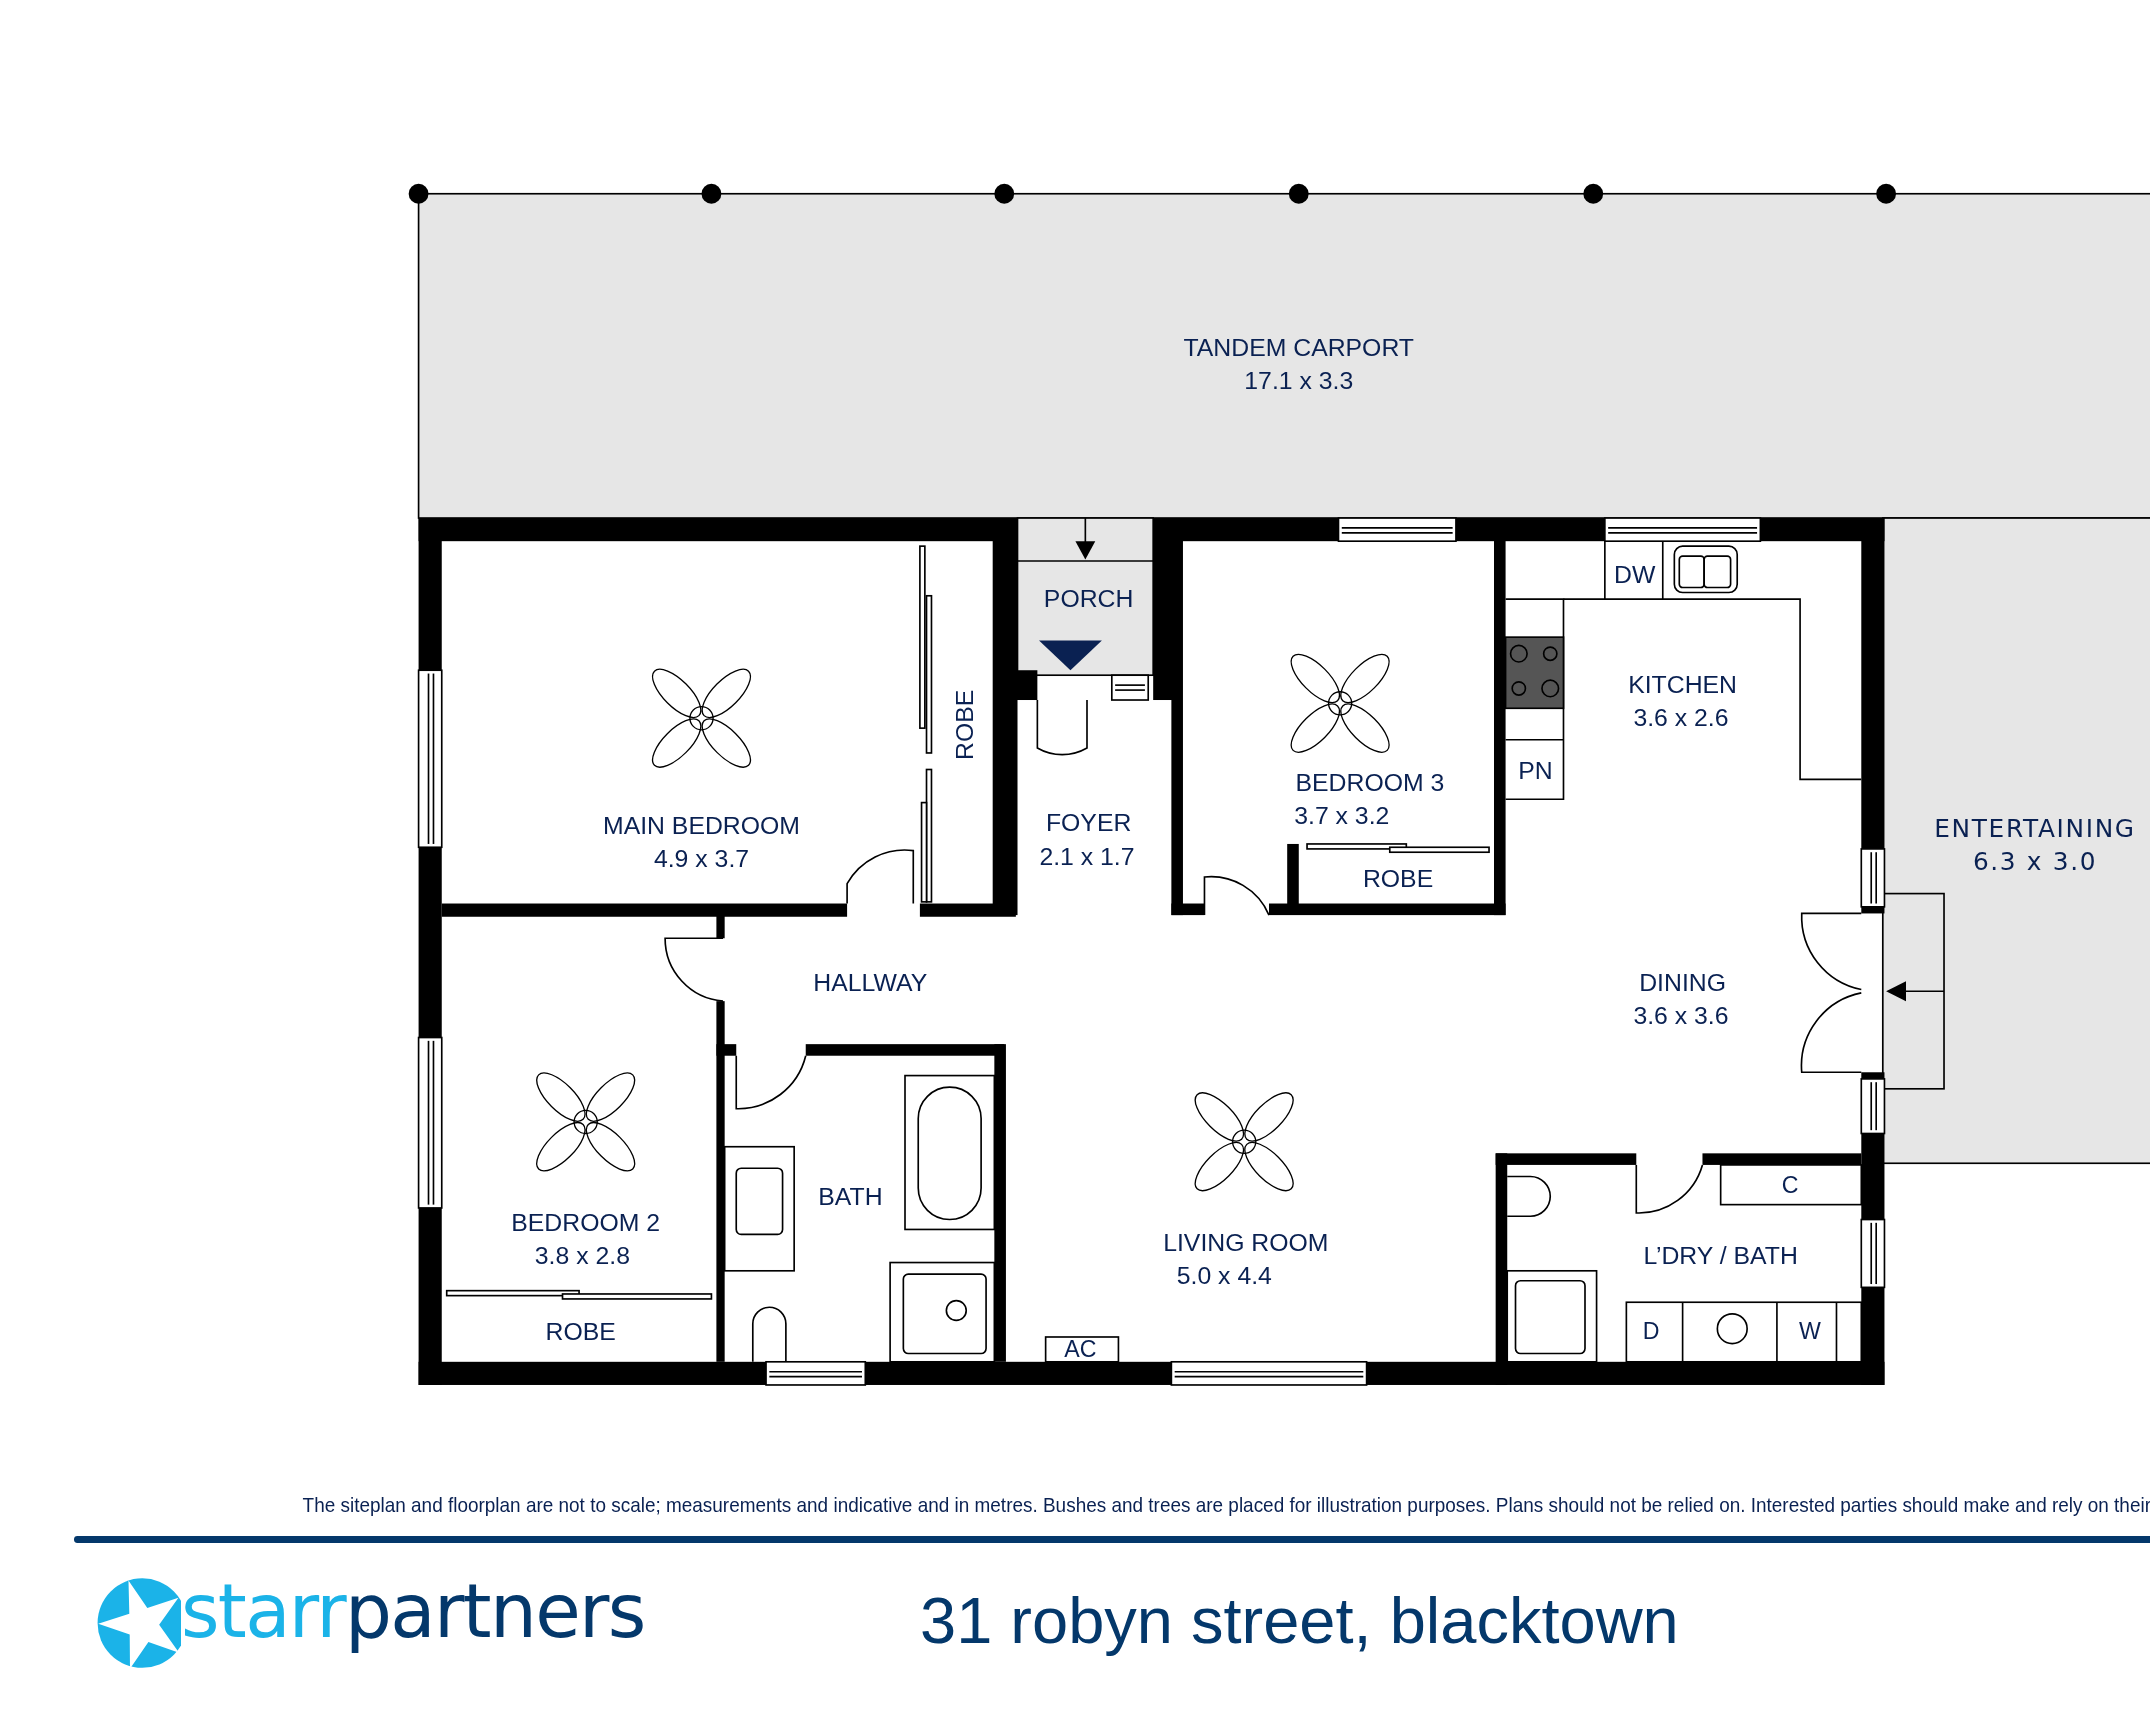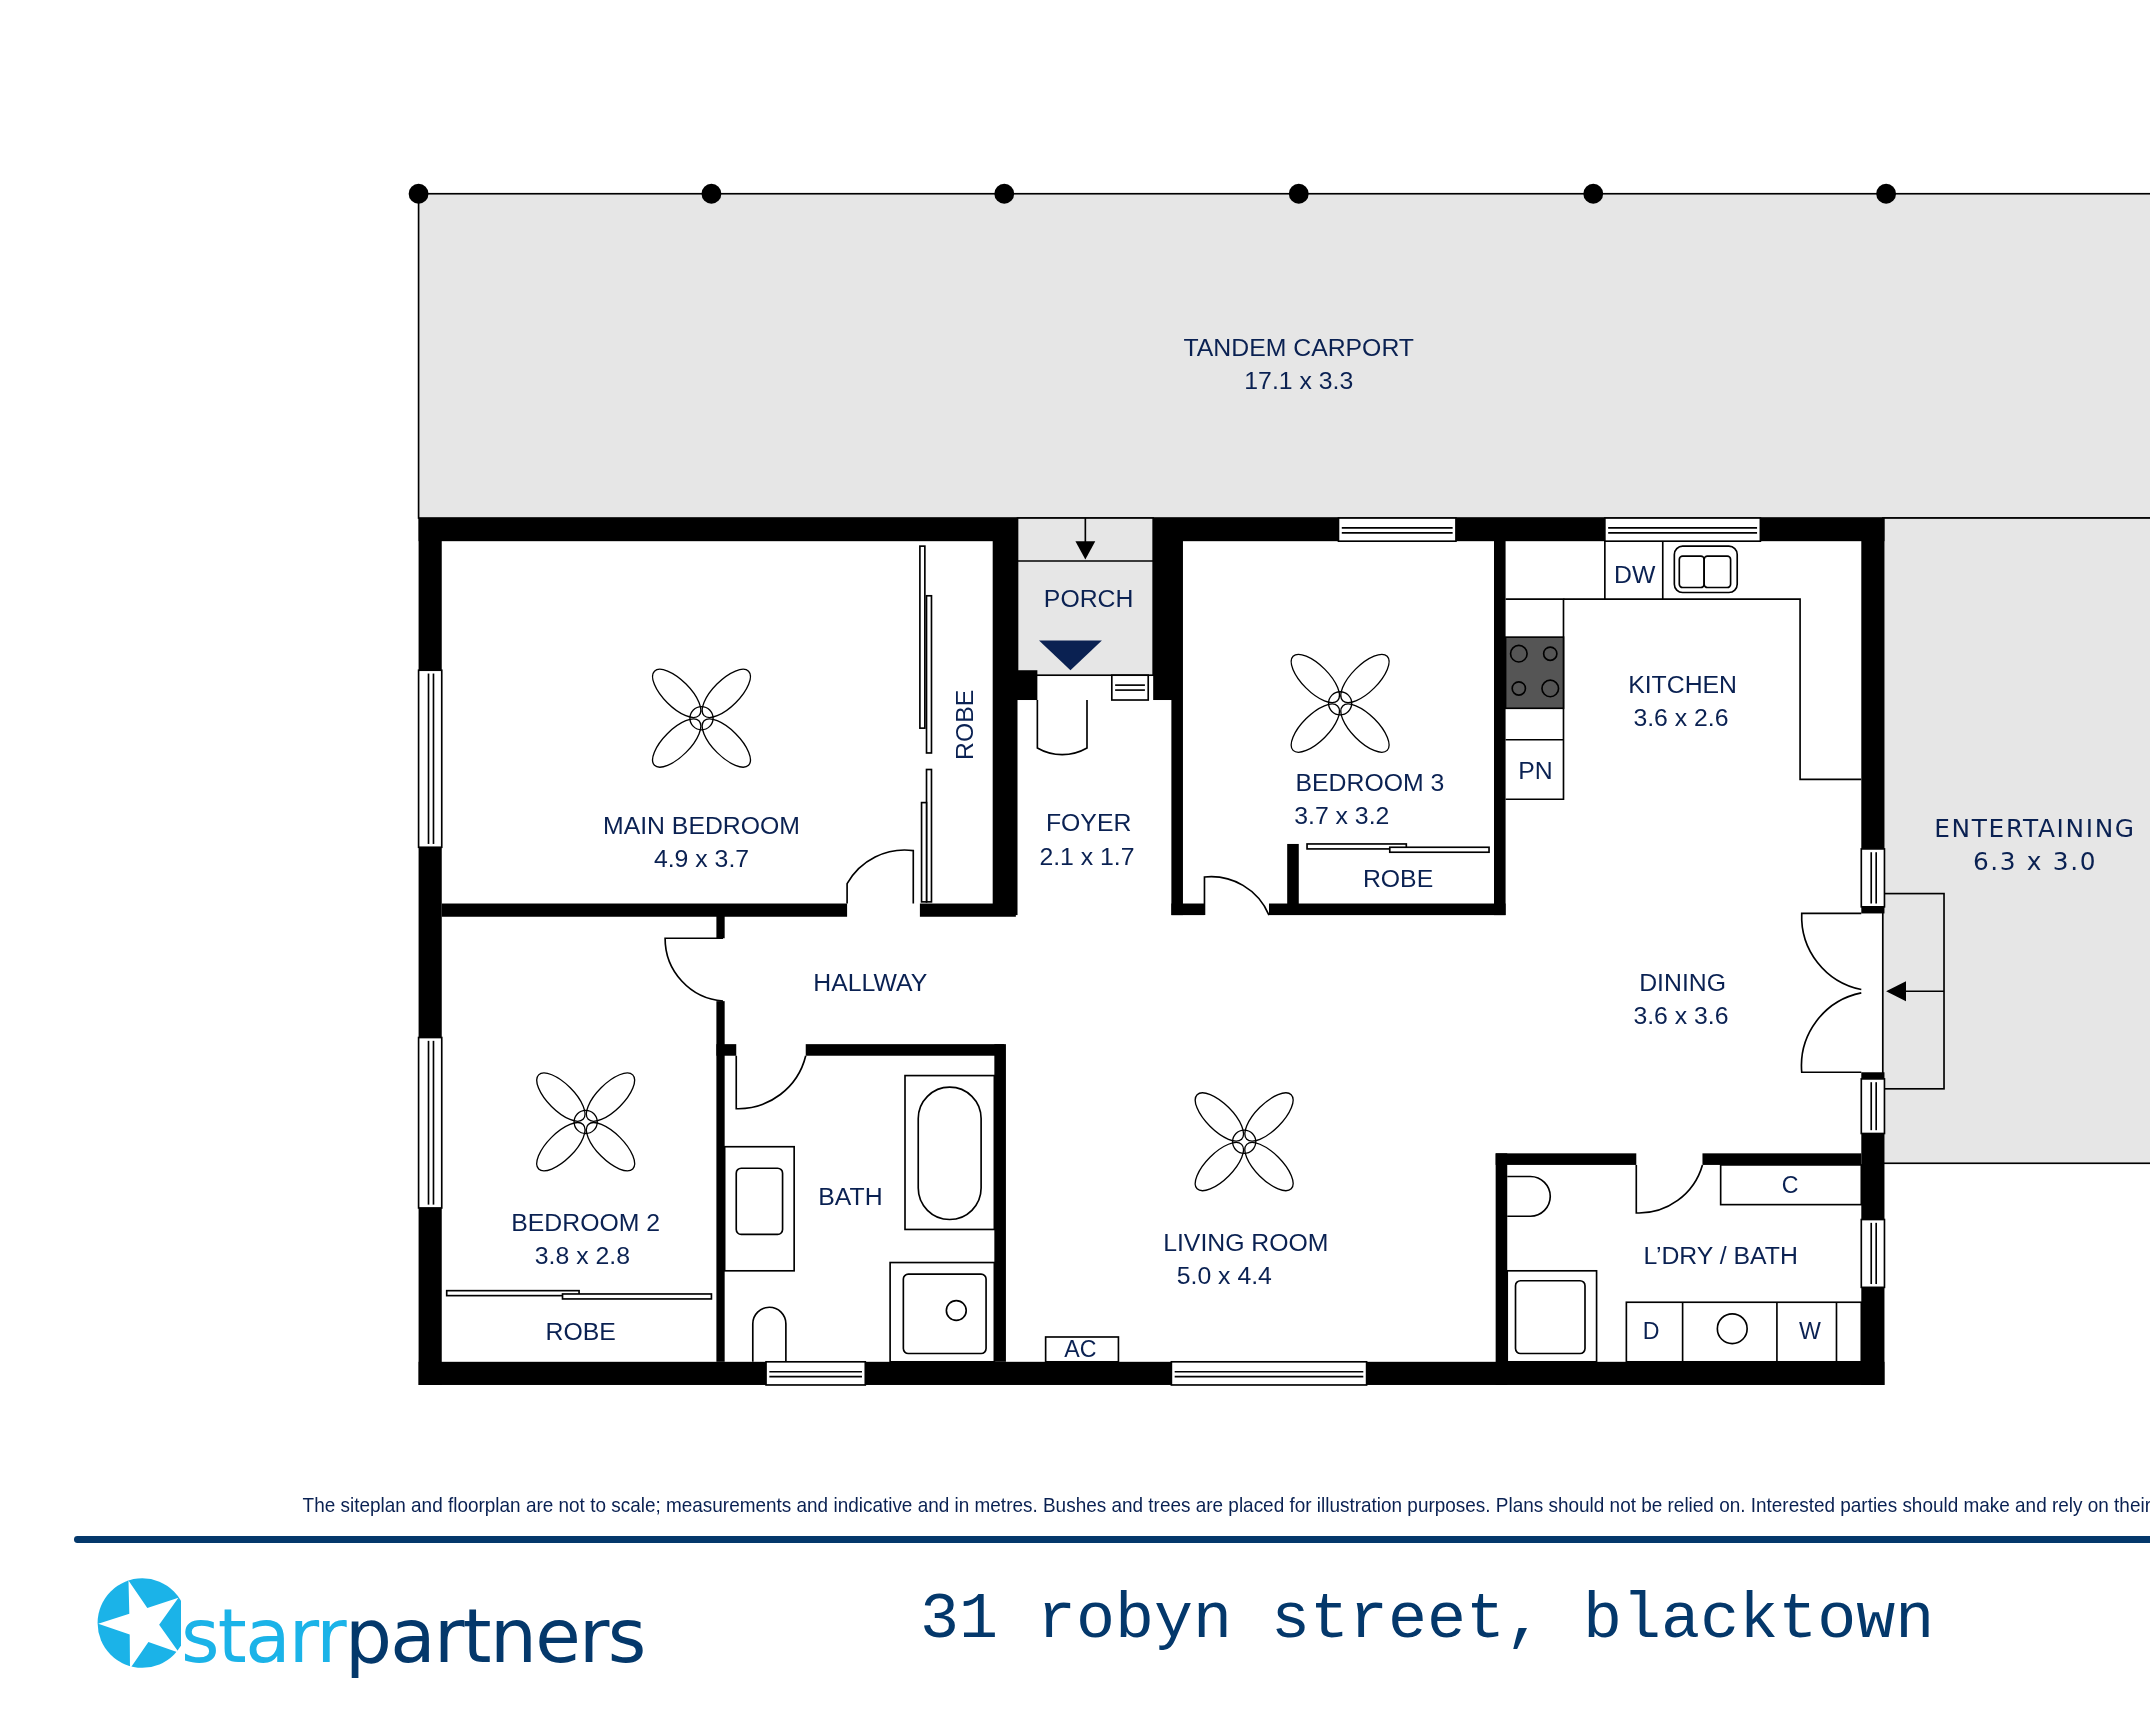--- a/index.html
+++ b/index.html
@@ -3,25 +3,25 @@
 <meta charset="utf-8">
 <style>
   html, body { margin:0; padding:0; background:#ffffff; }
   body { width:2581px; height:1721px; overflow:hidden; position:relative; font-family:"Liberation Sans", sans-serif; }
   #stage { position:absolute; left:0; top:0; width:2581px; height:1721px; }
   svg { display:block; }
   .lbl { font-family:"Liberation Sans", sans-serif; fill:#0a2152; text-anchor:middle; }
   .ent { font-family:"DejaVu Sans", sans-serif; fill:#0a2152; text-anchor:middle; letter-spacing:1px; }
   .disclaimer { position:absolute; left:0; top:1493px; width:2581px; text-align:center; font-family:"Liberation Sans", sans-serif; font-size:20.6px; color:#0a2152; white-space:nowrap; transform:scaleX(0.92); transform-origin:center; }
   .rule { position:absolute; left:74px; top:1536px; width:2445px; height:6.9px; background:#04386b; border-radius:3.4px; }
-  .logo { position:absolute; left:95px; top:1574px; height:99px; display:flex; align-items:flex-end; }
+  .logo { position:absolute; left:95px; top:1574px; height:99px; display:flex; align-items:flex-start; }
   .logo-text { font-family:"DejaVu Sans", sans-serif; font-size:74px; letter-spacing:-1.7px; line-height:1; }
   .logo-starr { color:#1bb3e8; }
   .logo-partners { color:#04386b; }
-  .address { position:absolute; left:920px; top:1583px; font-family:Liberation Mono, monospace; font-size:65px; color:#04386b; white-space:nowrap; }
+  .address { position:absolute; left:920px; top:1583px; font-family:Liberation Sans, sans-serif; font-size:65px; color:#04386b; white-space:nowrap; }
 </style>
 </head>
 <body>
 
 <div id="stage">
 <svg width="2581" height="1721" viewBox="0 0 1560 1040" xmlns="http://www.w3.org/2000/svg">
 
   <g>
     <rect x="253" y="117" width="1065" height="196" fill="#e6e6e6" stroke="#000" stroke-width="1"></rect>
     <g fill="#000">

